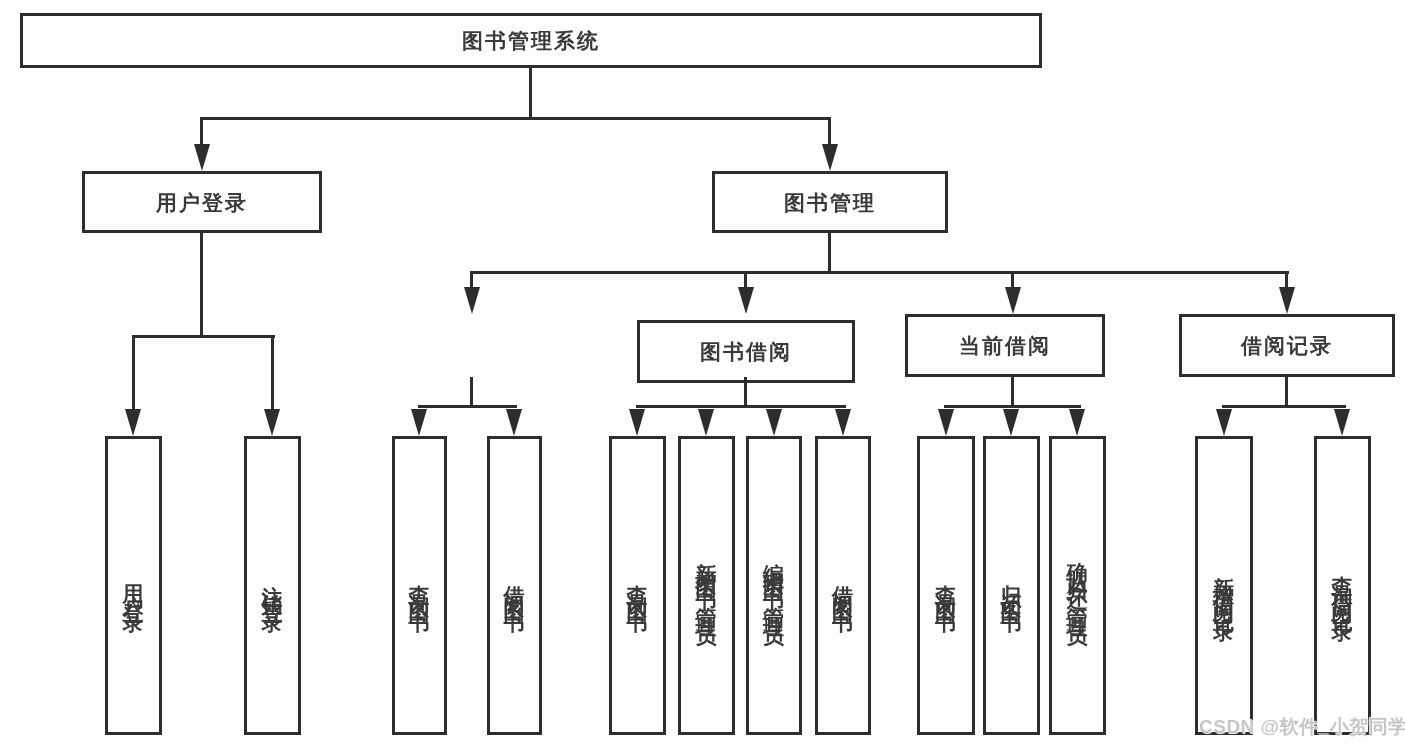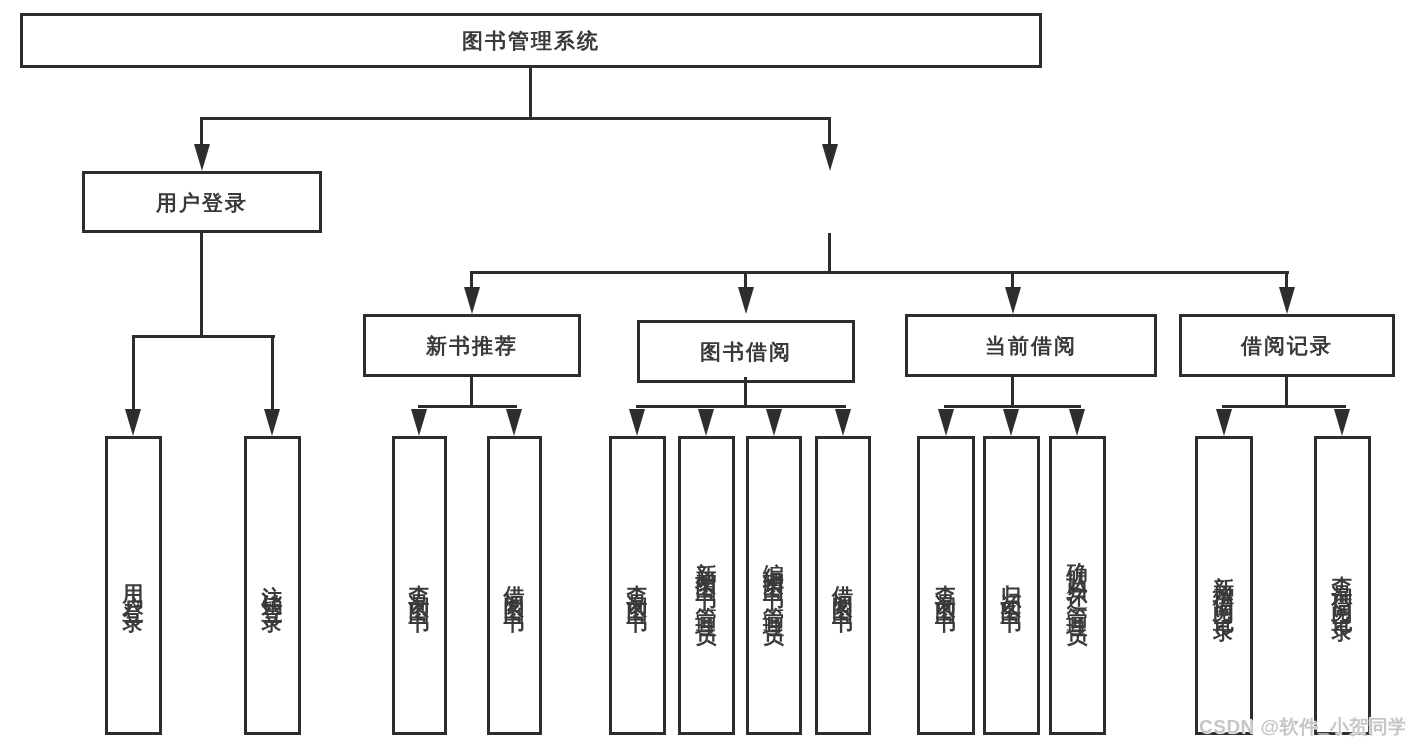--- a/index.html
+++ b/index.html
@@ -40,42 +40,42 @@
   <div class="box hbox" style="left:20px;top:13px;width:1022px;height:55px">图书管理系统</div>
 
   <div class="vl" style="left:529px;top:68px;height:50px"></div>
   <div class="hl" style="left:200px;top:117px;width:631px"></div>
   <div class="vl" style="left:200px;top:117px;height:30px"></div>
   <div class="vl" style="left:828px;top:117px;height:30px"></div>
   <div class="arrow" style="left:194px;top:144px"></div>
   <div class="arrow" style="left:822px;top:144px"></div>
 
   <div class="box hbox" style="left:82px;top:171px;width:240px;height:62px">用户登录</div>
+  <div class="box hbox" style="left:712px;top:171px;width:236px;height:62px">图书管理</div>
 
   <div class="vl" style="left:200px;top:233px;height:105px"></div>
   <div class="hl" style="left:132px;top:335px;width:143px"></div>
   <div class="vl" style="left:132px;top:335px;height:76px"></div>
   <div class="vl" style="left:271px;top:335px;height:76px"></div>
   <div class="arrow" style="left:125px;top:409px"></div>
   <div class="arrow" style="left:264px;top:409px"></div>
 
   <div class="vl" style="left:828px;top:233px;height:41px"></div>
   <div class="hl" style="left:470px;top:271px;width:819px"></div>
   <div class="vl" style="left:470px;top:271px;height:18px"></div>
   <div class="vl" style="left:744px;top:271px;height:18px"></div>
   <div class="vl" style="left:1011px;top:271px;height:18px"></div>
   <div class="vl" style="left:1285px;top:271px;height:18px"></div>
   <div class="arrow" style="left:464px;top:287px"></div>
   <div class="arrow" style="left:738px;top:287px"></div>
   <div class="arrow" style="left:1005px;top:287px"></div>
   <div class="arrow" style="left:1279px;top:287px"></div>
 
-  <div class="box hbox" style="left:363px;top:314px;width:218px;height:63px">新书推荐</div>
   <div class="box hbox" style="left:637px;top:320px;width:218px;height:63px">图书借阅</div>
-  <div class="box hbox" style="left:905px;top:314px;width:252px;height:63px">当前借阅</div>
+  <div class="box hbox" style="left:905px;top:314px;width:200px;height:63px">当前借阅</div>
   <div class="box hbox" style="left:1179px;top:314px;width:216px;height:63px">借阅记录</div>
 
   <div class="vl" style="left:470px;top:377px;height:30px"></div>
   <div class="hl" style="left:418px;top:405px;width:99px"></div>
   <div class="arrow" style="left:411px;top:409px"></div>
   <div class="arrow" style="left:506px;top:409px"></div>
 
   <div class="vl" style="left:744px;top:377px;height:30px"></div>
   <div class="hl" style="left:636px;top:405px;width:210px"></div>
   <div class="arrow" style="left:629px;top:409px"></div>

